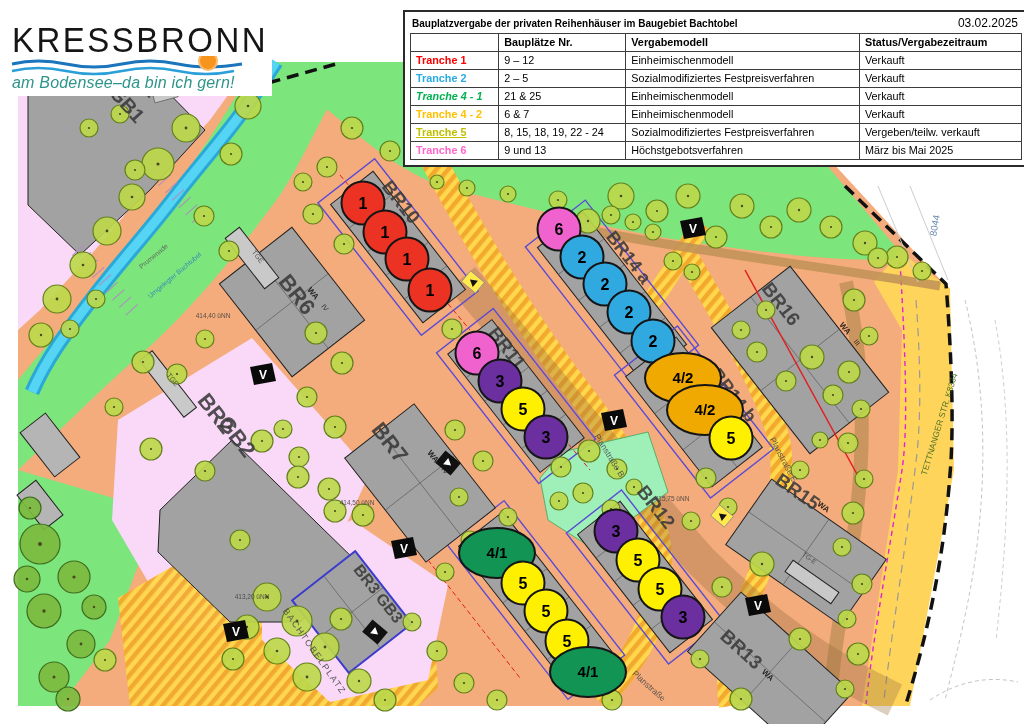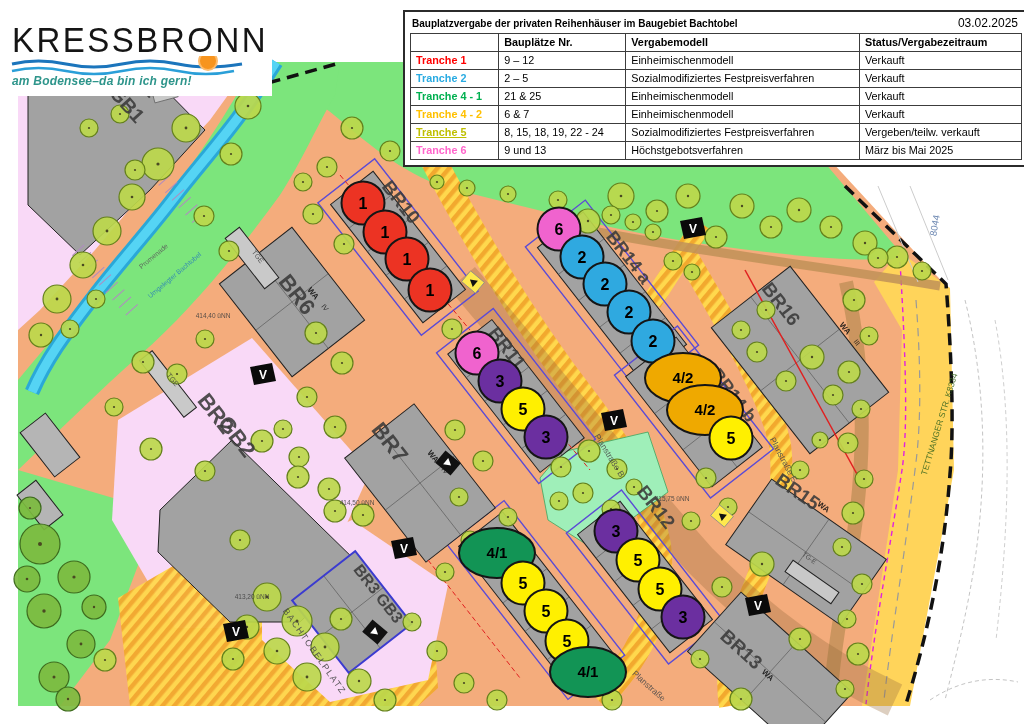--- a/index.html
+++ b/index.html
@@ -7,22 +7,22 @@
   #stage{position:relative;width:1024px;height:724px;background:#fff;}
   #mapsvg{position:absolute;left:0;top:0;}
   svg text{font-family:"Liberation Sans",sans-serif;}
 
   
   .logo{position:absolute;left:4px;top:18px;width:256px;height:74px;background:#fff;
         padding:4px 4px 0 8px;z-index:5;}
   .logo .word{margin:0;font-size:33px;letter-spacing:2.5px;font-weight:500;color:#151515;
               line-height:1.0;transform:scaleY(1.08);transform-origin:left top;}
   .logo .waves{position:absolute;left:6px;top:38px;}
-  .logo .tagline{position:absolute;left:8px;top:56px;font-size:12px;font-style:italic;
-                 font-weight:700;color:#2E958B;letter-spacing:.2px;white-space:nowrap;}
+  .logo .tagline{position:absolute;left:8px;top:56px;font-size:16px;font-style:italic;
+                 font-weight:400;color:#2E958B;letter-spacing:.2px;white-space:nowrap;}
 
   
   .vtable{position:absolute;left:403px;top:10px;width:612px;background:#fff;
           border:2px solid #2b2b2b;padding:2px 5px 5px;z-index:5;}
   .vtitle{display:flex;align-items:baseline;padding:2px 2px 3px;}
   .vtitle .t{font-size:10px;font-weight:700;color:#000;}
   .vtitle .d{margin-left:auto;font-size:12px;font-weight:400;color:#000;padding-right:2px;}
   .vtable table{border-collapse:collapse;width:100%;table-layout:fixed;}
   .vtable th,.vtable td{border:1px solid #3c3c3c;font-size:10.8px;padding:0 5px;height:17px;
                         line-height:1.05;overflow:hidden;white-space:nowrap;color:#000;}
@@ -985,21 +985,21 @@
             <td>Einheimischenmodell</td>
             <td>Verkauft</td>
           </tr>
           <tr>
             <td class="lbl" style="color: rgb(41, 171, 226);">Tranche 2</td>
             <td>2 – 5</td>
             <td>Sozialmodifiziertes Festpreisverfahren</td>
             <td>Verkauft</td>
           </tr>
           <tr>
-            <td class="lbl" style="color: rgb(0, 176, 80);">Tranche 4 - 1</td>
+            <td class="lbl" style="color: rgb(0, 176, 80); font-style: italic;">Tranche 4 - 1</td>
             <td>21 &amp; 25</td>
             <td>Einheimischenmodell</td>
             <td>Verkauft</td>
           </tr>
           <tr>
             <td class="lbl" style="color: rgb(255, 192, 0); margin-top: 44px;">Tranche 4 - 2</td>
             <td>6 &amp; 7</td>
             <td>Einheimischenmodell</td>
             <td>Verkauft</td>
           </tr>

